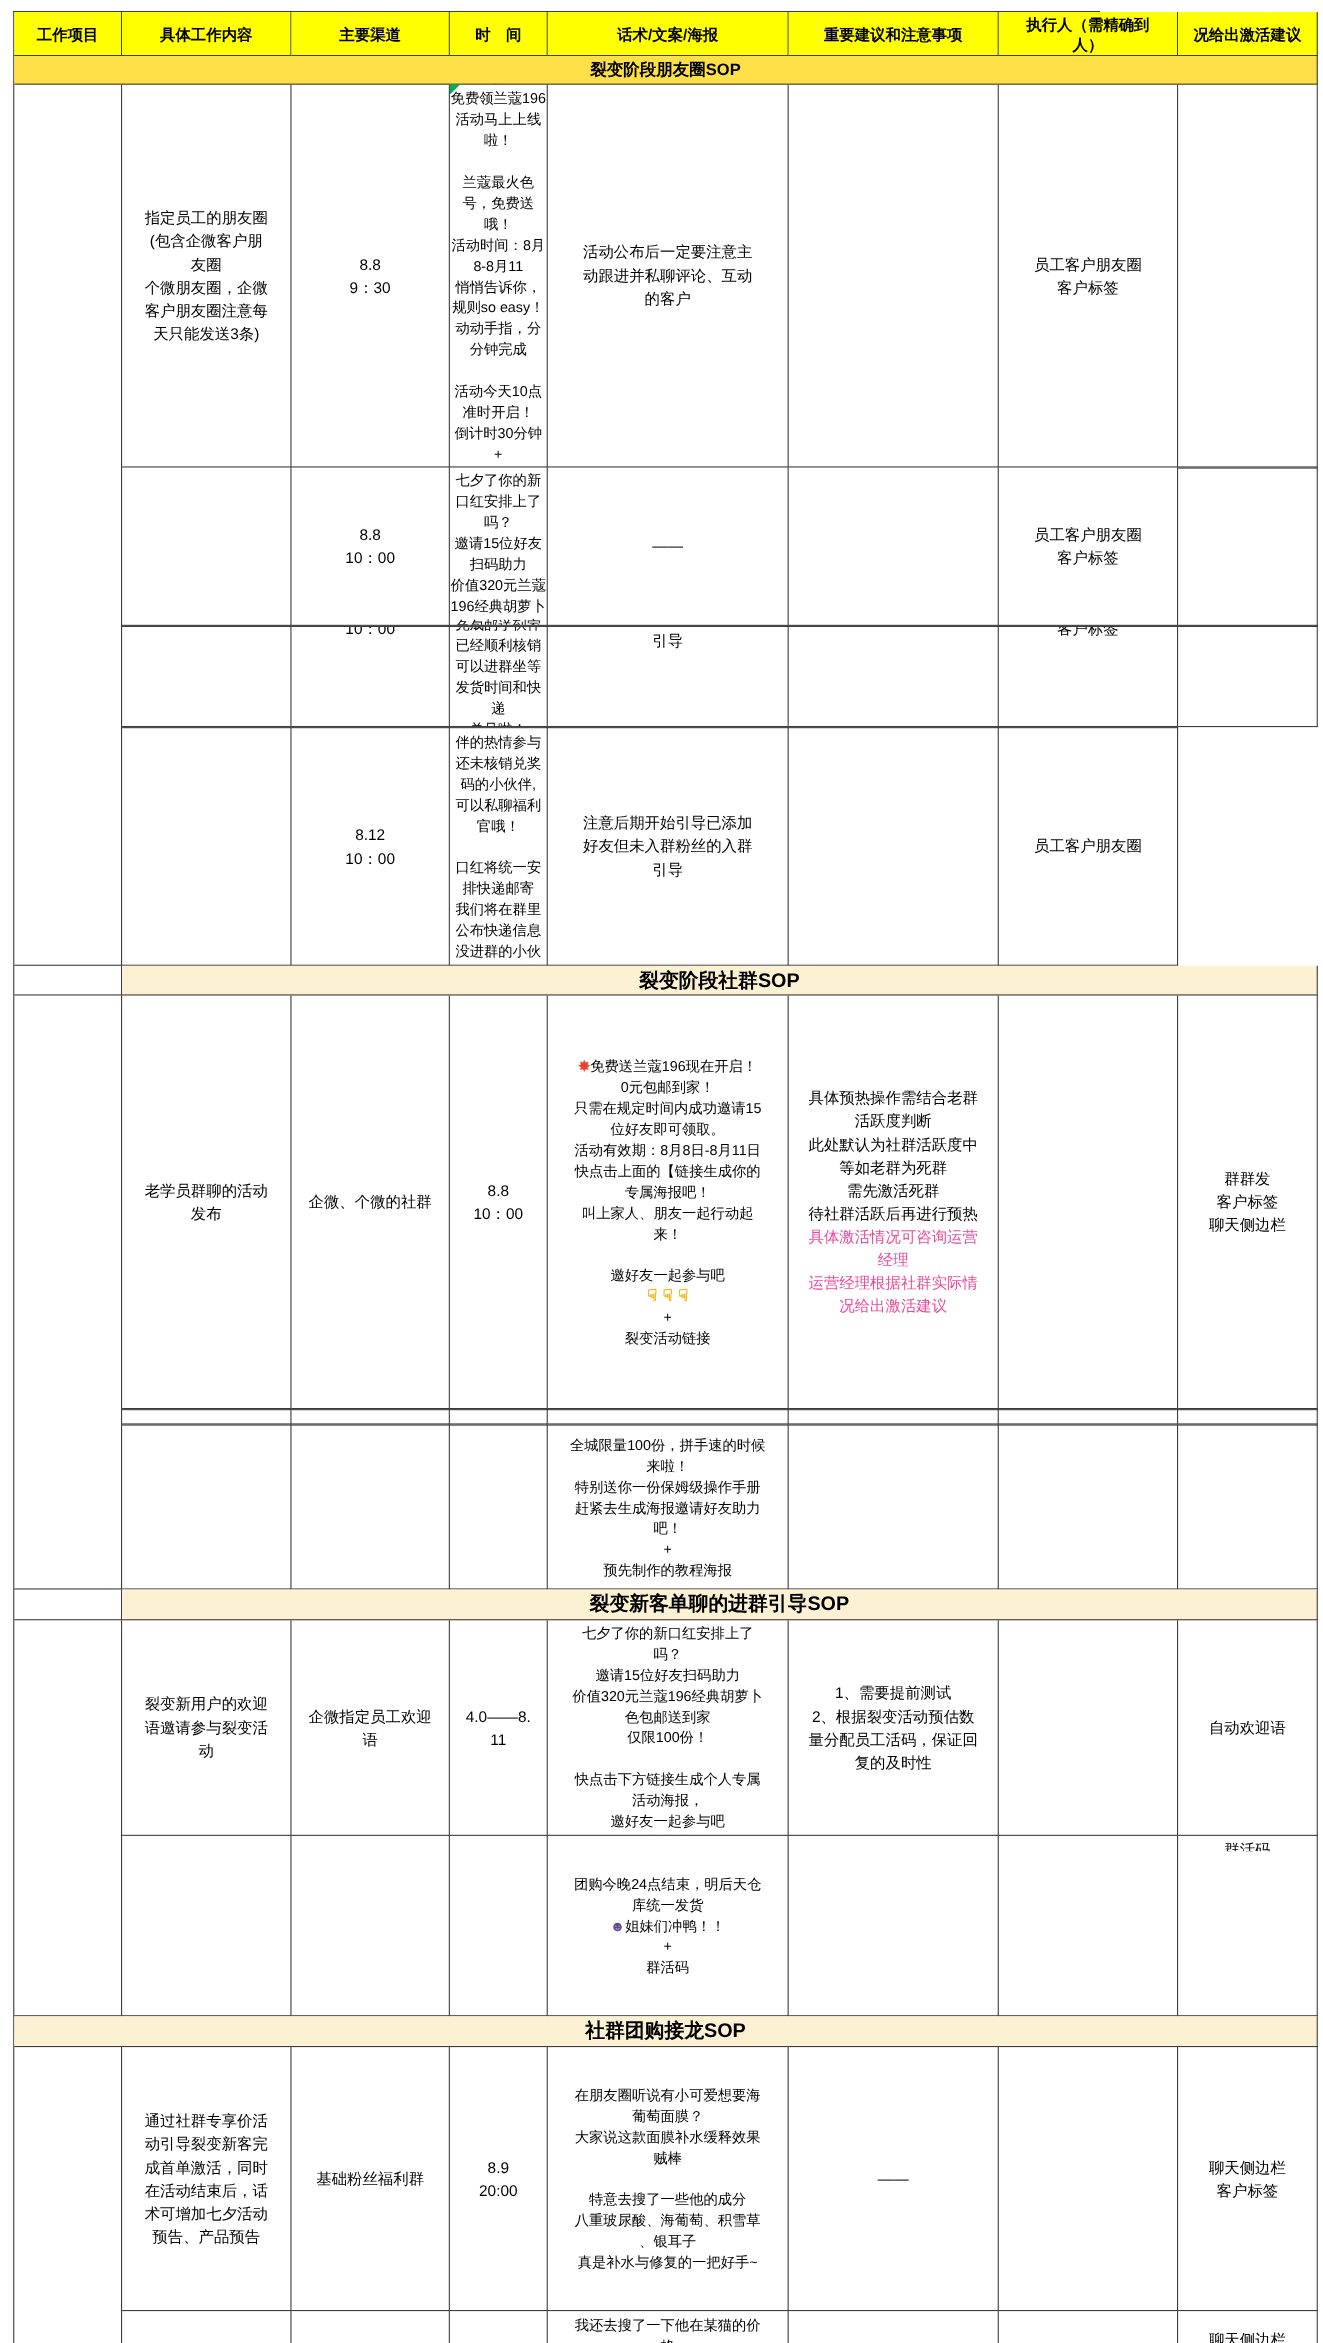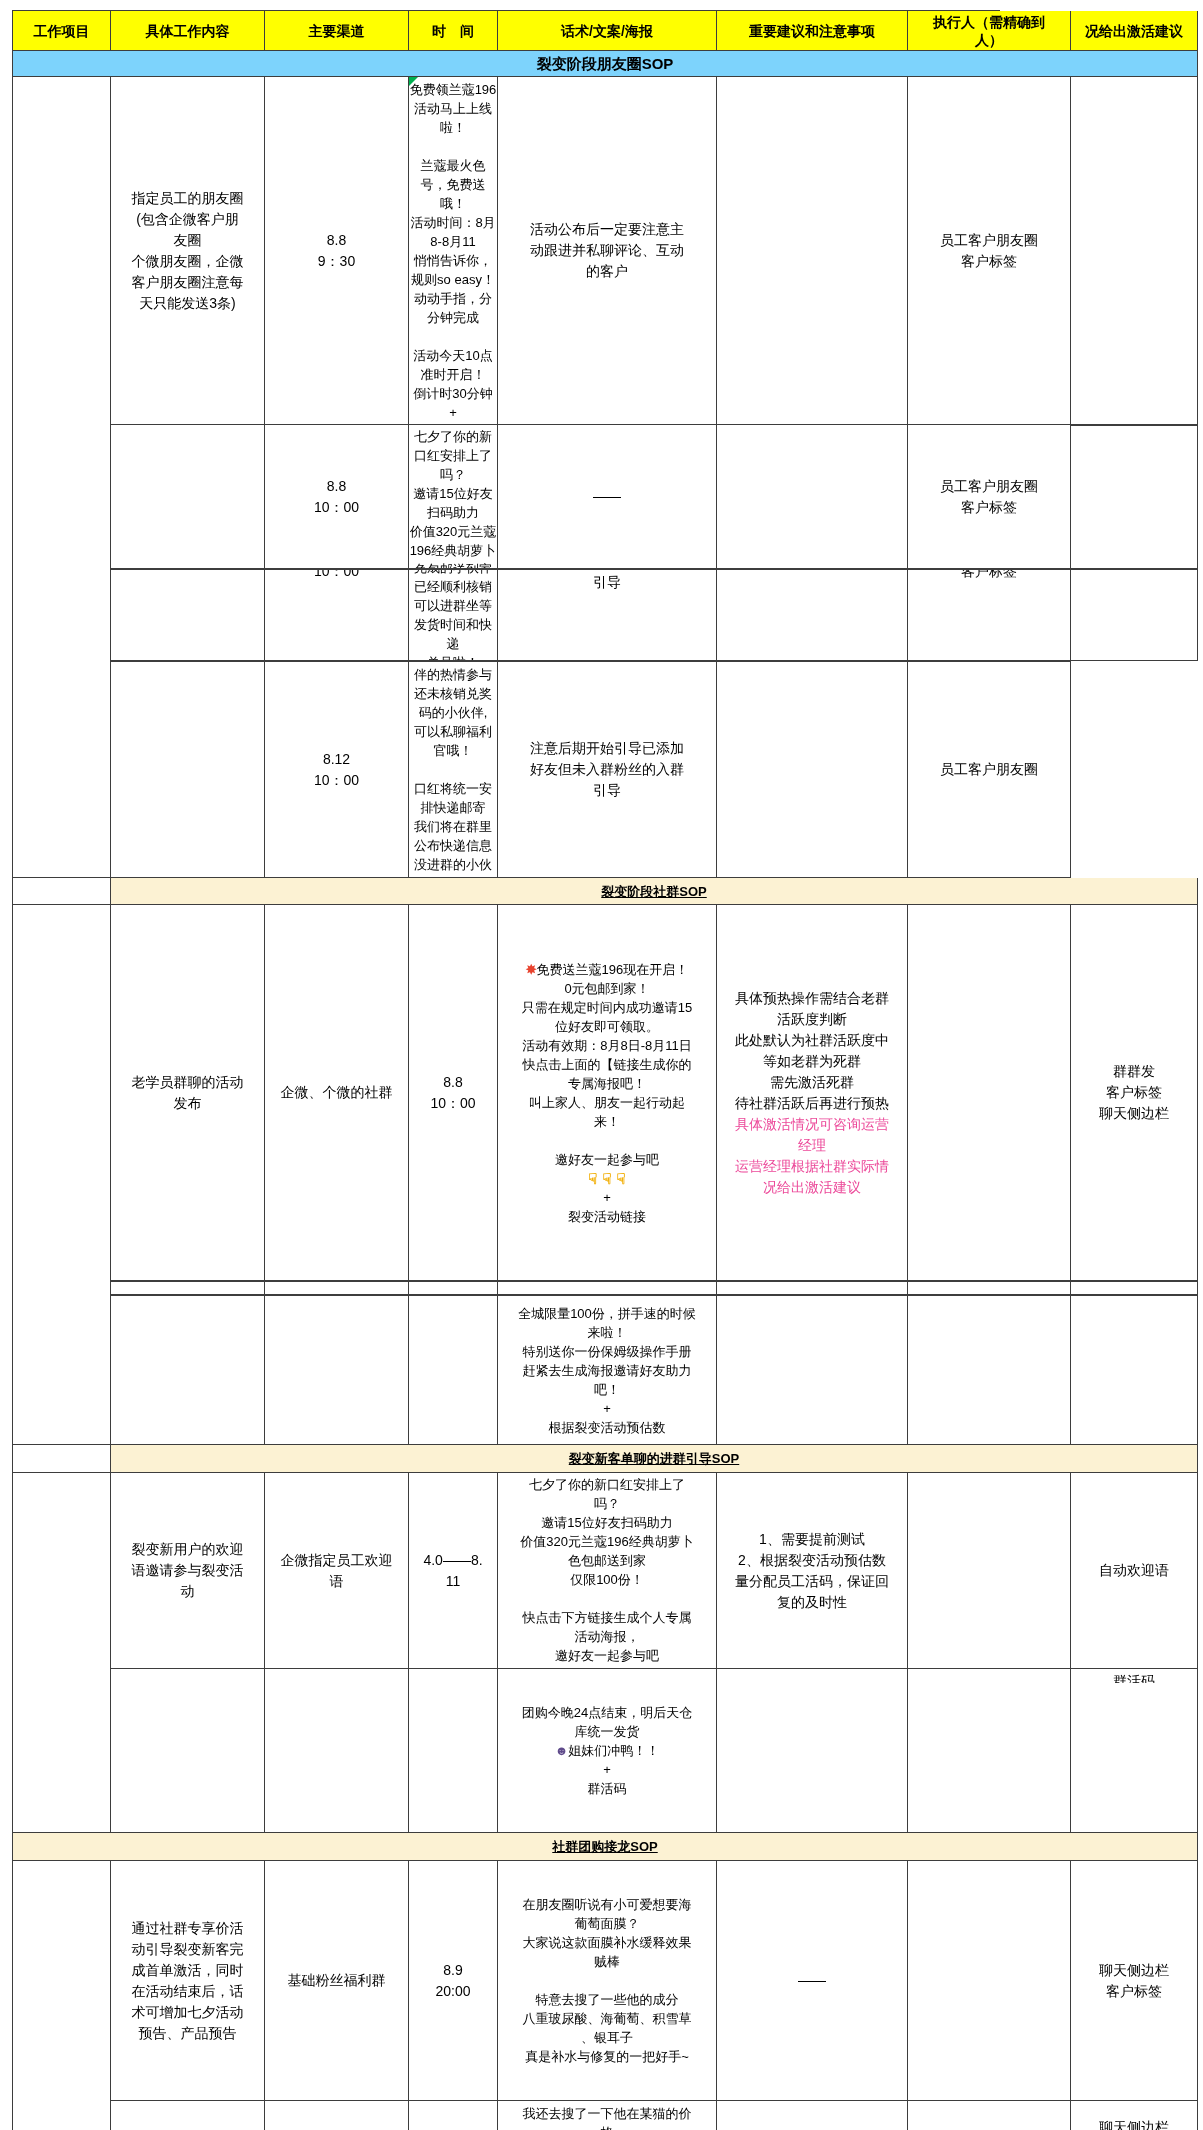--- a/index.html
+++ b/index.html
@@ -15,22 +15,22 @@
   }
   .g{ display:grid; grid-template-columns:98px 154px 144px 89px 219px 191px 163px 127px; }
   .c{
     border-right:1px solid var(--b); border-bottom:1px solid var(--b);
     display:flex; flex-direction:column; align-items:center; justify-content:center;
     text-align:center; white-space:pre-line; overflow:hidden; position:relative;
     font-size:14px; line-height:21px;
   }
   .script{ font-size:13px; line-height:19px; }
   .hc{ background:#FFFF00; font-weight:700; font-size:14px; line-height:18px; }
-  .ybar{ background:#7dd3fc; font-weight:700; font-size:15px; }
-  .cbar{ background:#FCF2D3; font-weight:700; font-size:13px;text-decoration:underline; }
+  .ybar{ background:#fde047; font-weight:700; font-size:15px; }
+  .cbar{ background:#FCF2D3; font-weight:700; font-size:18px; }
   .top{ justify-content:flex-start; }
   .pt2{ padding-top:2px; }
   .pt3{ padding-top:3px; }
   .pt16{ padding-top:16px; }
   .bt{ border-top:1px solid var(--b); }
   .nobb{ border-bottom:none; }
   .red{ color:#ec4899; }
   .pointer{ color:#F2B10E; font-size:15px; font-weight:700; letter-spacing:5px; text-indent:5px; line-height:19px; }
   .burst{ color:#E8432E; font-weight:700; }
   .speaker{ color:#5F4B8B; }
@@ -206,21 +206,21 @@
 
     <div class="c bt"></div>
     <div class="c bt"></div>
     <div class="c bt"></div>
     <div class="c bt script">全城限量100份，拼手速的时候
 来啦！
 特别送你一份保姆级操作手册
 赶紧去生成海报邀请好友助力
 吧！
 +
-根据裂变活动预估数</div>
+预先制作的教程海报</div>
     <div class="c bt"></div>
     <div class="c bt"></div>
     <div class="c bt"></div>
   </div>
 
   <div class="g" style="grid-template-rows:28px">
     <div class="c"></div>
     <div class="c cbar" style="grid-column:2/9">裂变新客单聊的进群引导SOP</div>
   </div>
 

